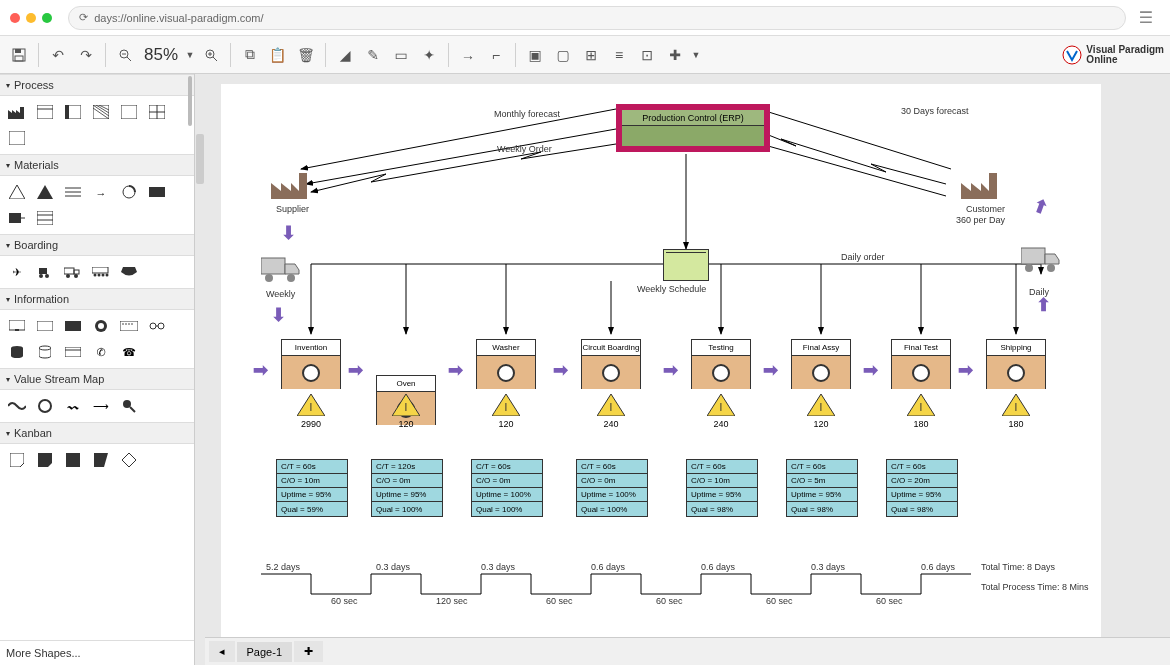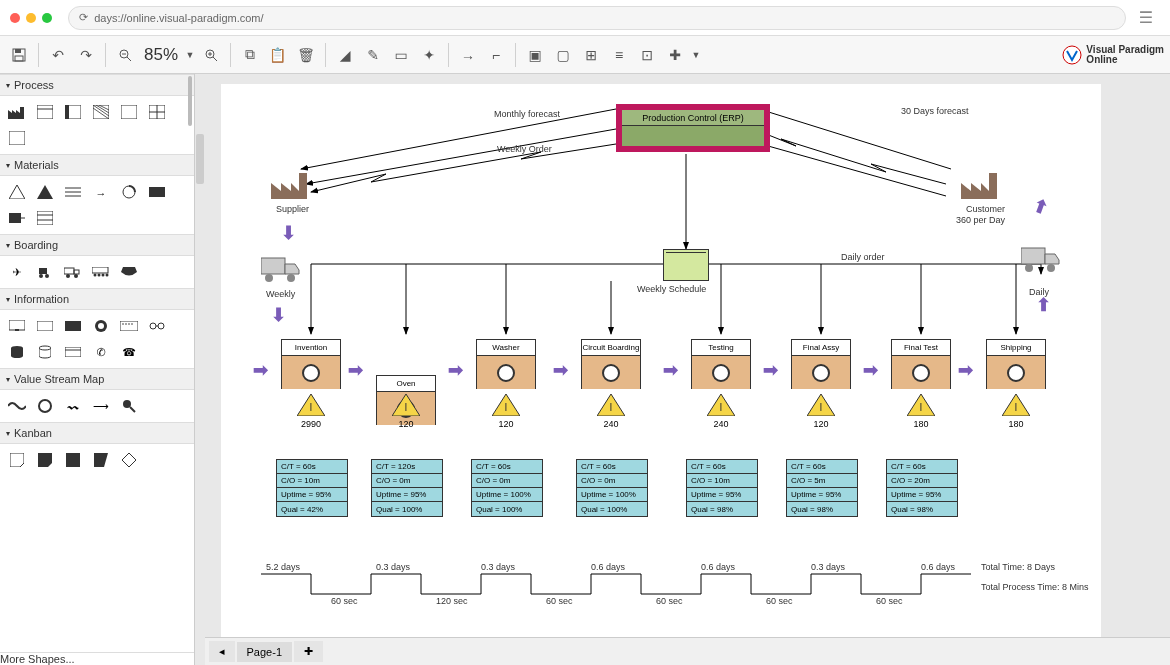--- a/index.html
+++ b/index.html
@@ -18,21 +18,21 @@
   .tb-btn { width: 26px; height: 26px; display: flex; align-items: center; justify-content: center; color: #555; cursor: pointer; font-size: 14px; }
   .tb-sep { width: 1px; height: 24px; background: #d0d0d0; margin: 0 4px; }
   .zoom-lbl { font-size: 17px; color: #333; padding: 0 4px; }
   .logo { margin-left: auto; display: flex; align-items: center; gap: 4px; font-size: 10px; color: #333; font-weight: bold; }
   .logo-text { display: flex; flex-direction: column; line-height: 1; }
   .workspace { flex: 1; display: flex; overflow: hidden; }
   .sidebar { width: 195px; background: #fff; border-right: 1px solid #ccc; display: flex; flex-direction: column; overflow-y: auto; font-size: 11px; }
   .sb-group-header { background: #f0f0f0; border-bottom: 1px solid #ddd; border-top: 1px solid #ddd; padding: 4px 6px; font-size: 11px; color: #333; cursor: pointer; display: flex; align-items: center; gap: 4px; }
   .sb-group-items { padding: 6px; display: flex; flex-wrap: wrap; gap: 6px; }
   .sb-item { width: 22px; height: 20px; display: flex; align-items: center; justify-content: center; cursor: pointer; }
-  .more-shapes { font-size: 11px; color: #333; border-top: 1px solid #ddd; margin-top: auto; cursor: pointer; }
+  .more-shapes { padding: 6px; font-size: 11px; color: #333; border-top: 1px solid #ddd; margin-top: auto; cursor: pointer; }
   .canvas-area { flex: 1; display: flex; flex-direction: column; overflow: hidden; background: #e8e8e8; }
   .canvas-scroll { flex: 1; overflow: auto; position: relative; padding: 10px 16px; }
   .canvas { position: relative; width: 880px; height: 560px; background: #fff; }
   .page-tabs { height: 28px; background: #f0f0f0; border-top: 1px solid #ccc; display: flex; align-items: center; padding: 0 4px; gap: 2px; font-size: 11px; }
   .page-tabs button { border: none; background: #e5e5e5; padding: 4px 10px; font-size: 11px; cursor: pointer; }
   .splitter { width: 10px; background: #e8e8e8; display: flex; align-items: flex-start; justify-content: center; padding-top: 60px; }
   .splitter .handle { width: 8px; height: 50px; background: #ccc; border-radius: 2px; }
 
   
   .d-label { position: absolute; font-size: 9px; color: #333; white-space: nowrap; }
@@ -504,21 +504,21 @@
                 </div>
                 <div class="d-triangle" style="left: 76px; top: 310px;"><svg width="28" height="22" viewBox="0 0 28 22">
                     <path d="M14 0 L28 22 H0 Z" fill="#f5d547" stroke="#333"></path>
                     <text x="14" y="17" font-size="10" text-anchor="middle" fill="#333">I</text>
                   </svg></div>
                 <div class="d-tri-lbl" style="left: 75px; top: 335px;">2990</div>
                 <div class="d-metrics" style="left: 55px; top: 375px;">
                   <div class="m-row">C/T = 60s</div>
                   <div class="m-row">C/O = 10m</div>
                   <div class="m-row">Uptime = 95%</div>
-                  <div class="m-row">Qual = 42%</div>
+                  <div class="m-row">Qual = 59%</div>
                 </div>
                 <div class="arrow-right" style="left: 127px; top: 275px;">➡</div>
                 <div class="d-process" style="left: 155px; top: 255px; margin-top: 36px;">
                   <div class="p-title">Oven</div>
                   <div class="p-body">
                     <div class="wheel"></div>
                   </div>
                 </div>
                 <div class="d-triangle" style="left: 171px; top: 310px;"><svg width="28" height="22" viewBox="0 0 28 22">
                     <path d="M14 0 L28 22 H0 Z" fill="#f5d547" stroke="#333"></path>

